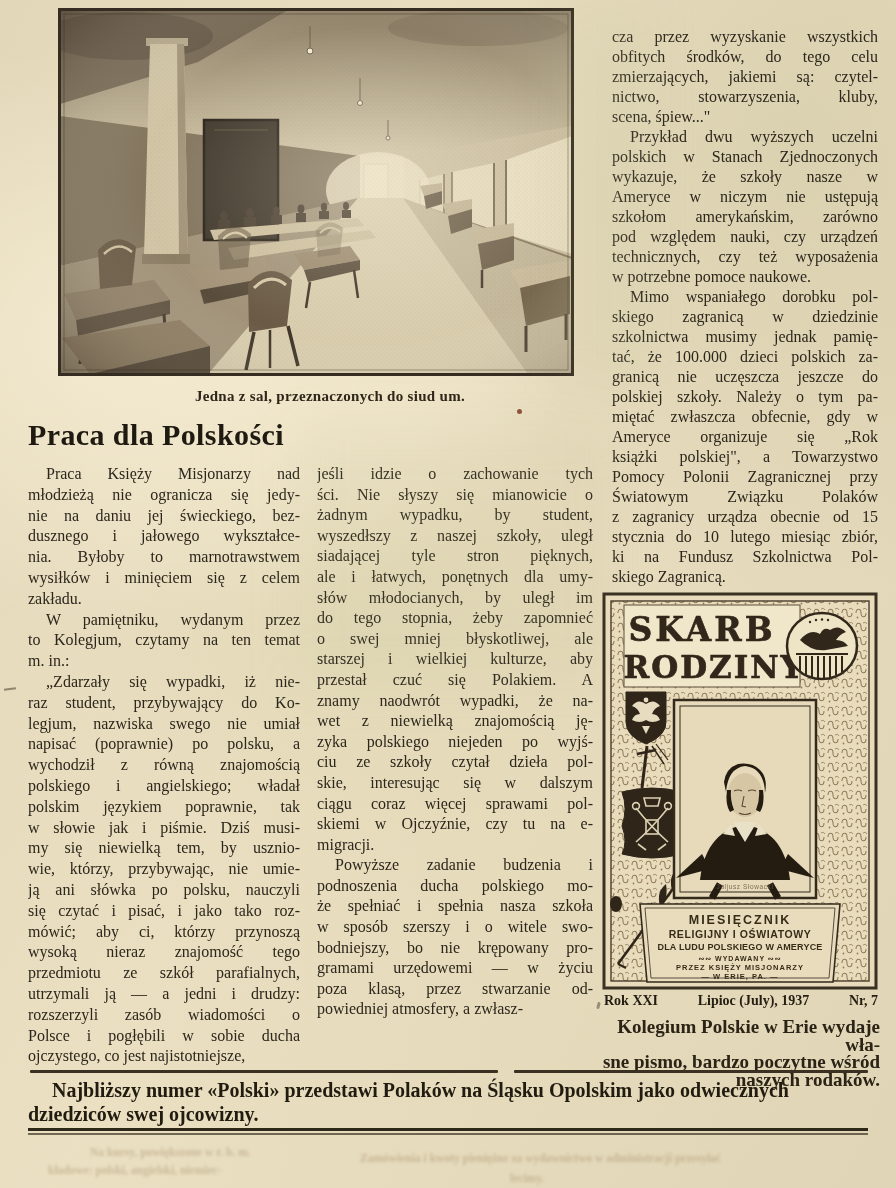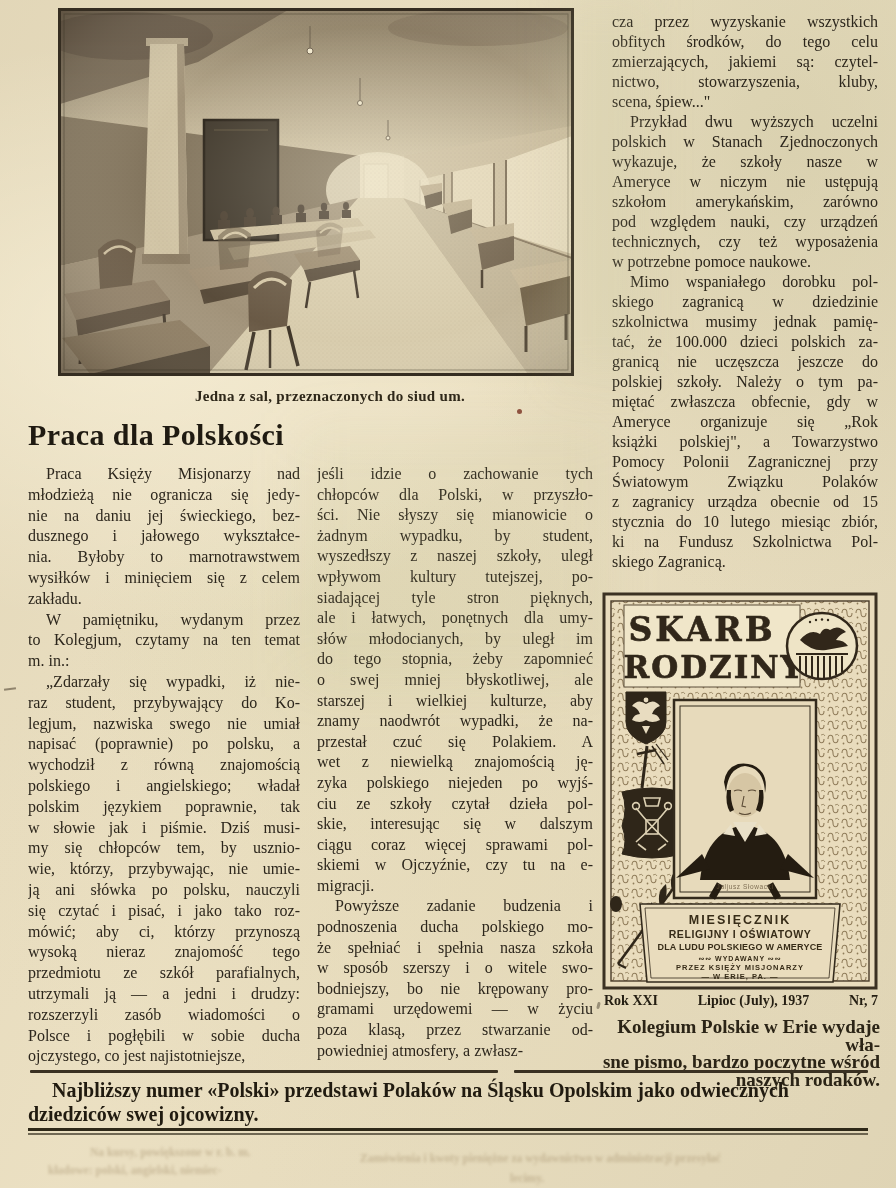--- a/index.html
+++ b/index.html
@@ -33,21 +33,21 @@
   }
   .col{position:absolute;font-size:16px;color:#2c261c;}
   .col .tl{
     text-align:justify;text-align-last:justify;
     white-space:normal;overflow:hidden;height:inherit;
   }
   .col .tl.last{text-align-last:left;}
   .col .tl.ind{text-indent:18px;}
   #col1{left:28px;top:464px;width:272px;line-height:20.8px;}
   #col2{left:317px;top:464px;width:276px;line-height:20.6px;}
-  #col3{left:612px;top:12px;width:266px;line-height:20px;}
+  #col3{left:612px;top:27px;width:266px;line-height:20px;}
   .cover{position:absolute;left:602px;top:592px;width:224px;height:398px;}
   .cover-meta{
     position:absolute;left:604px;top:993px;width:274px;
     display:flex;justify-content:space-between;align-items:baseline;
     font-size:14px;font-weight:bold;color:#241e12;
   }
   .cover-caption{
     position:absolute;left:600px;top:1018px;width:280px;
     text-align:right;font-weight:bold;font-size:19px;line-height:17.5px;color:#2b2416;
   }
@@ -230,47 +230,45 @@
       <div class="tl">to Kolegjum, czytamy na ten temat</div>
       <div class="tl last">m. in.:</div>
       <div class="tl ind">„Zdarzały się wypadki, iż nie-</div>
       <div class="tl">raz student, przybywający do Ko-</div>
       <div class="tl">legjum, nazwiska swego nie umiał</div>
       <div class="tl">napisać (poprawnie) po polsku, a</div>
       <div class="tl">wychodził z równą znajomością</div>
       <div class="tl">polskiego i angielskiego; władał</div>
       <div class="tl">polskim językiem poprawnie, tak</div>
       <div class="tl">w słowie jak i piśmie. Dziś musi-</div>
-      <div class="tl">my się chłopców tem, by usznio-</div>
+      <div class="tl">my się niewielką tem, by usznio-</div>
       <div class="tl">wie, którzy, przybywając, nie umie-</div>
       <div class="tl">ją ani słówka po polsku, nauczyli</div>
       <div class="tl">się czytać i pisać, i jako tako roz-</div>
       <div class="tl">mówić; aby ci, którzy przynoszą</div>
       <div class="tl">wysoką nieraz znajomość tego</div>
       <div class="tl">przedmiotu ze szkół parafialnych,</div>
       <div class="tl">utrzymali ją — a jedni i drudzy:</div>
       <div class="tl">rozszerzyli zasób wiadomości o</div>
       <div class="tl">Polsce i pogłębili w sobie ducha</div>
       <div class="tl last">ojczystego, co jest najistotniejsze,</div>
     </div>
   <div class="col" id="col2">
       <div class="tl">jeśli idzie o zachowanie tych</div>
-      <div class="tl">chłopców dla Polski, w przyszło-</div>
       <div class="tl">ści. Nie słyszy się mianowicie o</div>
       <div class="tl">żadnym wypadku, by student,</div>
       <div class="tl">wyszedłszy z naszej szkoły, uległ</div>
-      <div class="tl">wpływom kultury tutejszej, po-</div>
       <div class="tl">siadającej tyle stron pięknych,</div>
       <div class="tl">ale i łatwych, ponętnych dla umy-</div>
       <div class="tl">słów młodocianych, by uległ im</div>
       <div class="tl">do tego stopnia, żeby zapomnieć</div>
       <div class="tl">o swej mniej błyskotliwej, ale</div>
       <div class="tl">starszej i wielkiej kulturze, aby</div>
+      <div class="tl">przestał czuć się Polakiem. A</div>
       <div class="tl">znamy naodwrót wypadki, że na-</div>
-      <div class="tl">przestał czuć się Polakiem. A</div>
       <div class="tl">wet z niewielką znajomością ję-</div>
       <div class="tl">zyka polskiego niejeden po wyjś-</div>
       <div class="tl">ciu ze szkoły czytał dzieła pol-</div>
       <div class="tl">skie, interesując się w dalszym</div>
       <div class="tl">ciągu coraz więcej sprawami pol-</div>
       <div class="tl">skiemi w Ojczyźnie, czy tu na e-</div>
       <div class="tl last">migracji.</div>
       <div class="tl ind">Powyższe zadanie budzenia i</div>
       <div class="tl">podnoszenia ducha polskiego mo-</div>
       <div class="tl">że spełniać i spełnia nasza szkoła</div>

